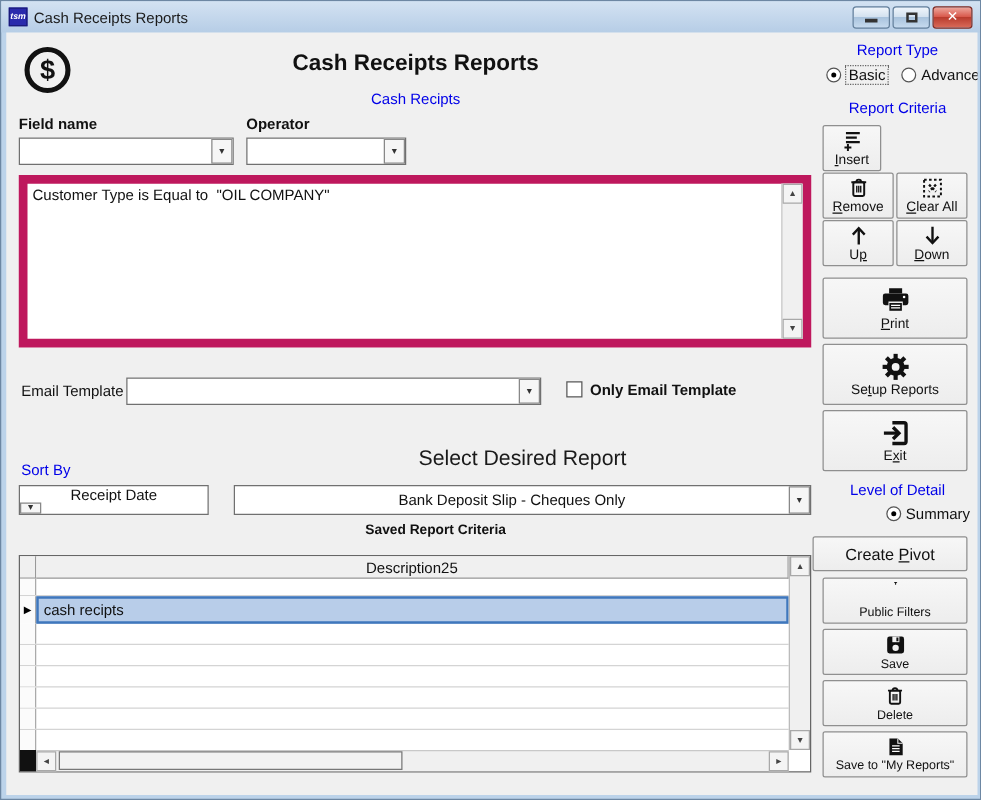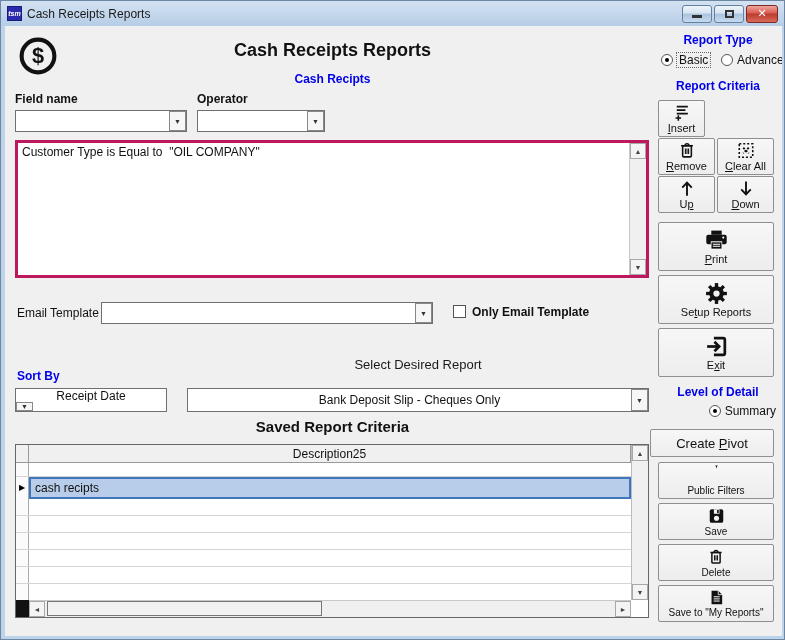--- a/index.html
+++ b/index.html
@@ -36,38 +36,38 @@
     color:#fff;font-weight:bold;font-size:11px;
   }
   .glyph-min{width:10px;height:3px;background:#333;margin-top:6px;}
   .glyph-max{width:9px;height:8px;border:2px solid #333;background:transparent;}
   
   .client{
     position:absolute;left:4px;top:25px;width:777px;height:610px;
     background:#f0f0f0;overflow:hidden;
   }
   .abs{position:absolute;}
-  .blue-label{color:var(--accent-blue,#0000e8);font-weight:bold;}
+  .blue-label{color:var(--accent-blue,#0000e8);font-weight:normal;}
   .bold{font-weight:bold;}
   .center{text-align:center;}
   
   .combo{
     position:absolute;background:#fff;border:1px solid #707070;
     display:flex;align-items:center;cursor:pointer;
   }
   .combo .val{flex:1;padding:0 4px;white-space:nowrap;overflow:hidden;}
   .combo .val.centered{text-align:center;}
   .combo .drop{
     width:17px;align-self:stretch;border:1px solid #888;background:#f6f6f6;
     display:flex;align-items:center;justify-content:center;flex:0 0 auto;
   }
   .combo .drop span{font-size:7px;color:#333;}
   
   .textbox{
-    position:absolute;background:#fff;border:3px solid #be185d;
+    position:absolute;background:#fff;border:7px solid #be185d;
   }
   .textbox .content{position:absolute;left:0;top:0;right:17px;bottom:0;padding:2px 4px;white-space:pre;overflow:hidden;}
   
   .vscroll{position:absolute;top:0;right:0;bottom:0;width:17px;background:#f0f0f0;border-left:1px solid #c8c8c8;}
   .sbtn{
     position:absolute;width:16px;height:16px;background:#f4f4f4;border:1px solid #a8a8a8;
     display:flex;align-items:center;justify-content:center;font-size:7px;color:#444;cursor:pointer;
   }
   .hscroll{position:absolute;background:#f0f0f0;border-top:1px solid #c8c8c8;}
   .hthumb{position:absolute;top:0px;height:15px;background:#f2f2f2;border:1px solid #777;cursor:grab;}
@@ -172,29 +172,29 @@
     <div class="checkbox" style="left:448px;top:279px;"></div>
     <div class="abs bold" style="left:467px;top:279px;">Only Email Template</div>
 
     <div class="abs blue-label" style="left:12px;top:343px;">Sort By</div>
     <div class="combo" style="left:10px;top:362px;width:152px;height:24px;flex-direction:column;">
       <div class="val">Receipt Date</div>
       <div class="drop">
           <span>▼</span>
         </div>
     </div>
-    <div class="abs center" style="left:182px;top:331px;width:462px;font-size:13px;color:#1a1a1a;">Select Desired Report</div>
+    <div class="abs center" style="left:182px;top:331px;width:462px;font-size:17px;color:#1a1a1a;">Select Desired Report</div>
     <div class="combo" style="left:182px;top:362px;width:462px;height:24px;">
       <div class="val centered">Bank Deposit Slip - Cheques Only</div>
       <div class="drop">
           <span>▼</span>
         </div>
     </div>
 
-    <div class="abs bold center" style="left:0;top:392px;width:655px;font-size:15px;">Saved Report Criteria</div>
+    <div class="abs bold center" style="left:16px;top:392px;width:655px;font-size:11px;">Saved Report Criteria</div>
 
     <div class="grid" style="left:10px;top:418px;width:634px;height:174px;">
       <div class="grid-header" style="width:615px;">
         <div class="gh-corner"></div>
         <div class="gh-cell" style="flex:1;">Description25</div>
       </div>
       <div class="abs" style="left:0;top:18px;width:615px;">
         <div class="grow empty" style="height:14px;">
             <div class="g-sel"></div>
             <div class="g-cell"></div>

